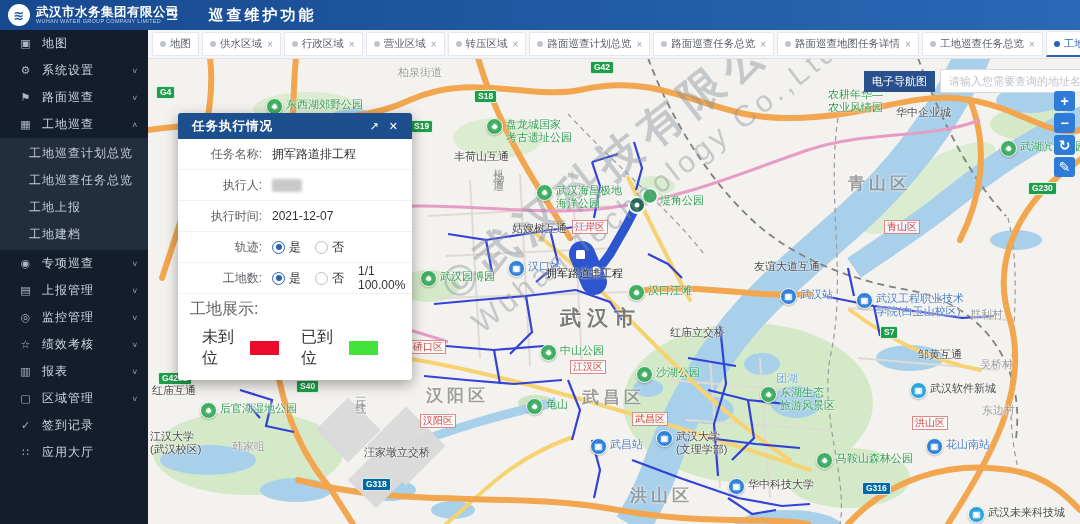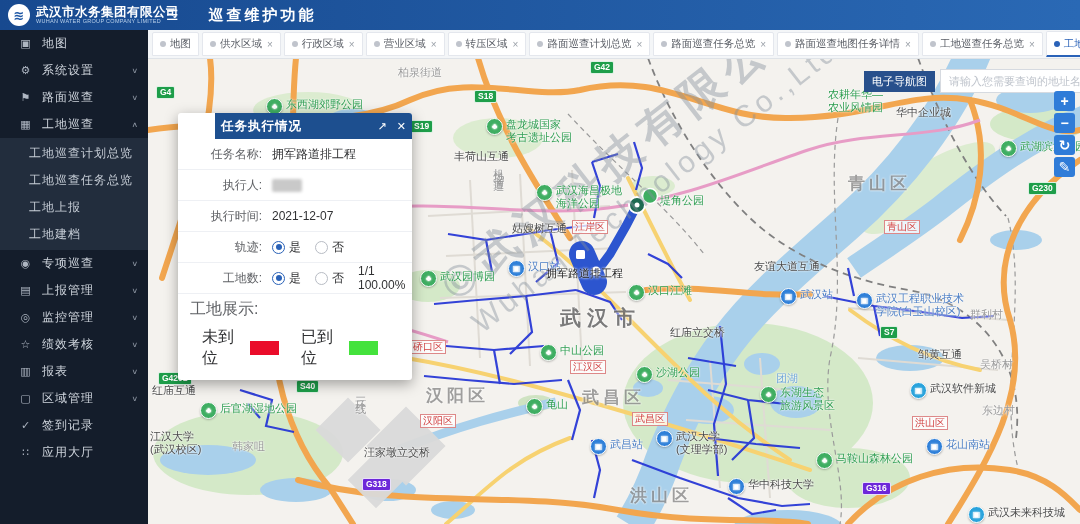--- a/index.html
+++ b/index.html
@@ -53,42 +53,42 @@
   .map-label.vertical{writing-mode:vertical-rl;letter-spacing:3px;}
   .poi{width:15px;height:15px;border-radius:50%;display:inline-flex;align-items:center;justify-content:center;
     color:#fff;font-size:8px;flex:0 0 15px;border:1.5px solid #fff;box-shadow:0 1px 2px rgba(0,0,0,.25);}
   .poi.park{background:#3fae62;}
   .poi.train{background:#2f80d9;}
   .poi.school{background:#2f80d9;}
   .poi.city{background:#29a3dc;}
   .road-badge{position:absolute;font-size:8.5px;font-weight:bold;color:#fff;padding:0 3px;border-radius:2px;
     border:1px solid rgba(255,255,255,.85);line-height:11px;}
   .road-badge.green{background:#1e9e4a;}
-  .road-badge.red{background:#6d28d9;}
+  .road-badge.red{background:#0369a1;}
   .road-badge.orange{background:#f59a23;}
   .route-label{position:absolute;left:398px;top:208px;font-size:11px;color:#1a1a1a;z-index:9;
     text-shadow:0 0 2px #fff,0 0 3px #fff;}
   
   .basemap-toggle{position:absolute;left:668px;top:13px;display:flex;z-index:20;font-size:11px;}
   .bm-btn{height:19px;display:flex;align-items:center;padding:0 7px;cursor:pointer;border:1px solid #c8ccd2;background:#fff;color:#555;margin-left:48px;}
   .bm-btn.active{background:#28508c;color:#fff;border-color:#28508c;}
   .map-search{position:absolute;left:792px;top:11px;width:136px;height:22px;border:1px solid #d6dae0;background:#fff;
     font-size:11px;padding:0 8px;color:#333;z-index:20;outline:none;}
   .map-search::placeholder{color:#bfc4cc;}
   .map-zoom-btns{position:absolute;right:5px;top:33px;z-index:20;display:flex;flex-direction:column;gap:2px;}
   .mz-btn{width:21px;height:20px;background:#2f7cd8;color:#fff;border-radius:3px;display:flex;align-items:center;
     justify-content:center;font-size:14px;font-weight:bold;cursor:pointer;line-height:1;}
   .map-scale{position:absolute;left:8px;bottom:12px;z-index:20;font-size:9.5px;color:#333;text-shadow:0 0 2px #fff;}
   .scale-text{font-size:10px;margin-left:16px;margin-bottom:1px;}
   .scale-bar{width:85px;height:5px;border-left:1.5px solid #444;border-right:1.5px solid #444;border-bottom:1.5px solid #444;}
   .scale-ends{display:flex;justify-content:space-between;width:100px;margin-left:-2px;}
   
   .dialog{position:absolute;left:178px;top:113px;width:234px;background:#fff;z-index:40;border-radius:3px;
     box-shadow:0 4px 14px rgba(0,0,0,.35);overflow:hidden;}
-  .dlg-header{height:26px;background:#1d4f8f;color:#fff;display:flex;align-items:center;padding:0 6px;margin-left:37px;}
+  .dlg-header{height:26px;background:#1d4f8f;color:#fff;display:flex;align-items:center;padding:0 14px;}
   .dlg-title{font-size:12.5px;font-weight:bold;flex:1;letter-spacing:1px;}
   .dlg-ico{font-size:11px;margin-left:10px;cursor:pointer;}
   .dlg-row{height:30px;display:flex;align-items:center;padding:0 12px;border-bottom:1px solid #eef0f4;font-size:12px;}
   .dlg-row .lab{width:72px;text-align:right;color:#606266;margin-right:10px;flex:0 0 72px;}
   .dlg-row .val{color:#303133;}
   .redacted{display:inline-block;width:30px;height:13px;background:#c9c9c9;filter:blur(1.5px);border-radius:2px;}
   .radio{width:13px;height:13px;border-radius:50%;display:inline-flex;align-items:center;justify-content:center;
     border:1px solid #b8bcc4;background:#fff;margin-right:4px;flex:0 0 13px;box-sizing:border-box;}
   .radio.sel{border-color:#2a62b8;}
   .radio.sel::after{content:"";width:6px;height:6px;border-radius:50%;background:#2a62b8;}

